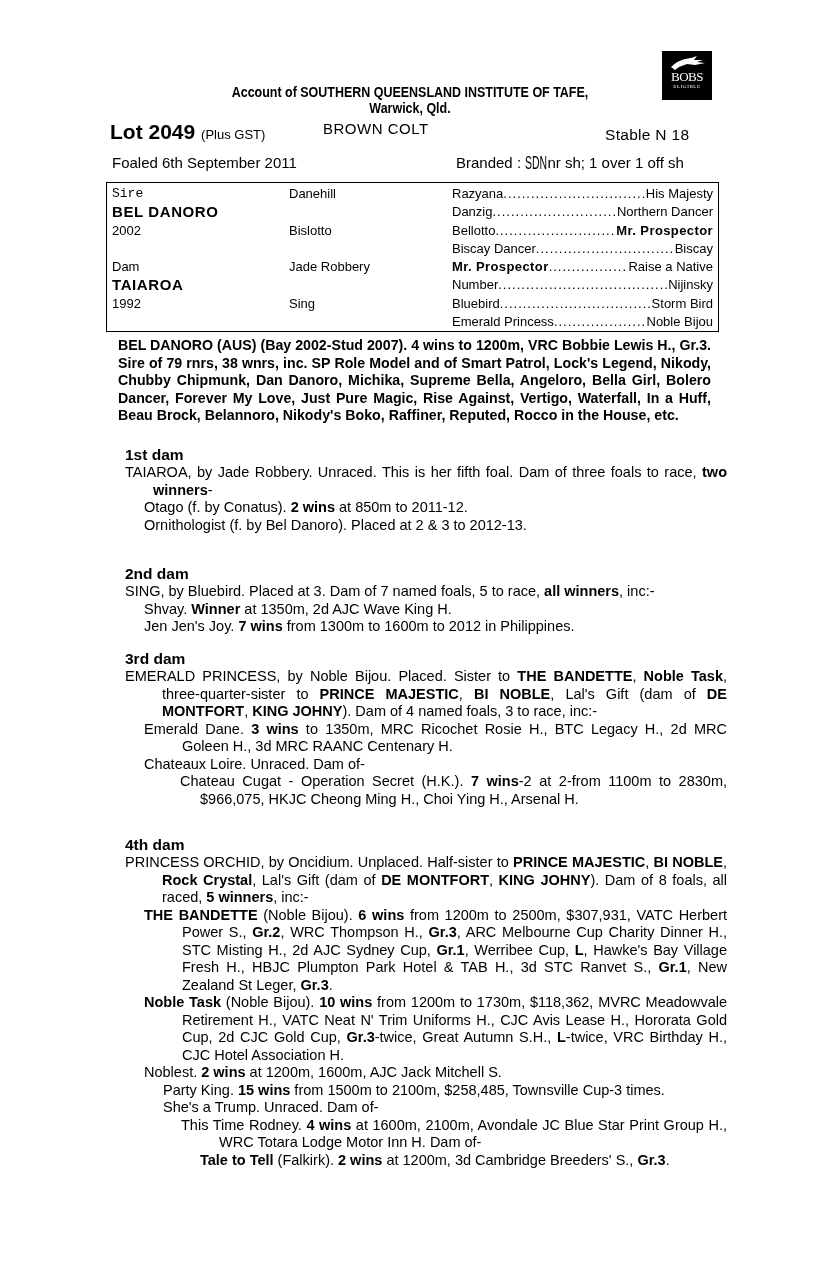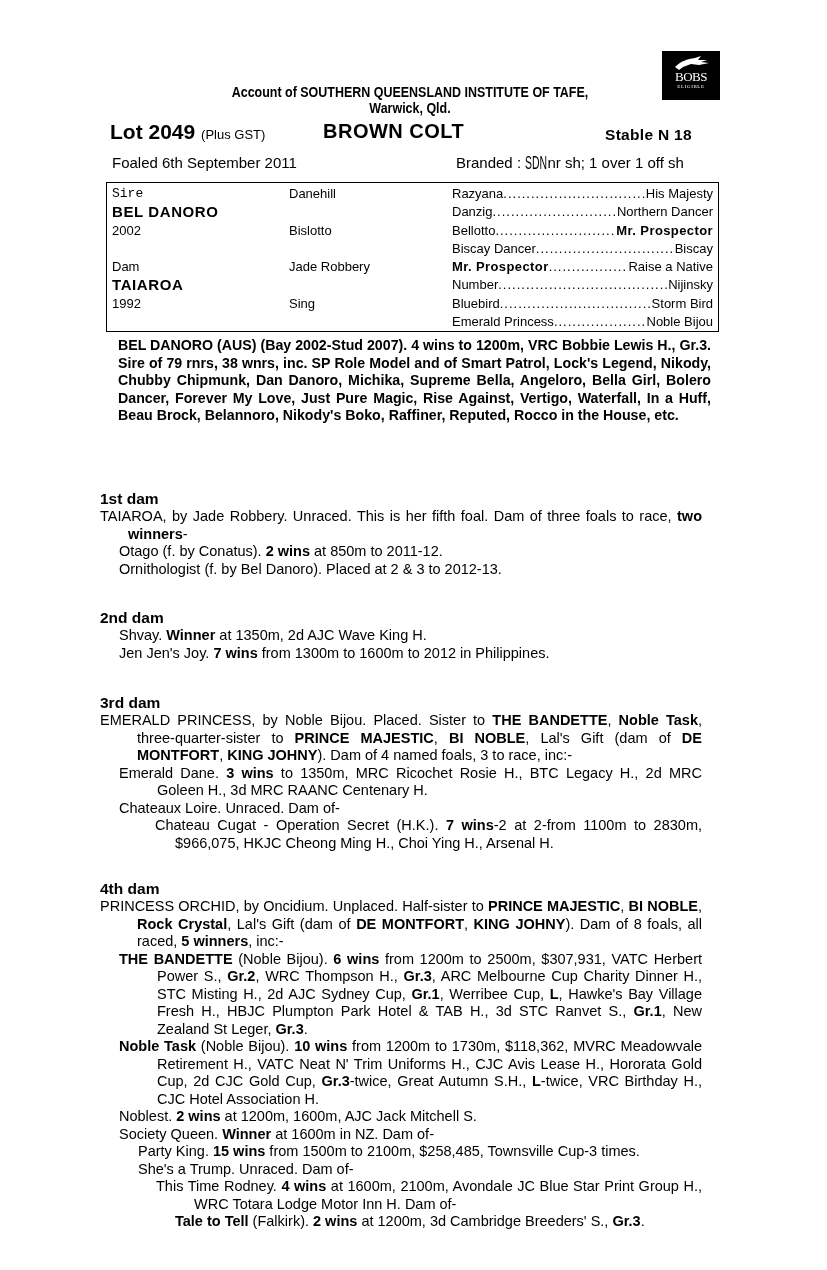--- a/index.html
+++ b/index.html
@@ -1,40 +1,40 @@
 <!DOCTYPE html>
 <html><head>
 <meta charset="utf-8">
 <style>
   html, body { margin:0; padding:0; background:#ffffff; }
   body { width:827px; height:1270px; position:relative; color:#000; font-family:"Liberation Sans", sans-serif; overflow:hidden; }
   .abs { position:absolute; }
-  .logo { left:662px; top:51px; width:58px; height:49px; background:#000; color:#fff; text-align:center; }
+  .logo { left:662px; top:51px; width:50px; height:49px; background:#000; color:#fff; text-align:center; }
   .logo svg { display:block; margin:4px auto 0; }
   .logo .bobs { font-family:"Liberation Serif", serif; font-size:13px; line-height:12px; letter-spacing:-0.5px; }
   .logo .elig { font-family:"Liberation Serif", serif; font-size:5px; letter-spacing:0.6px; line-height:7px; }
   .account { left:100px; width:620px; top:84px; text-align:center; font-family:"Liberation Sans", sans-serif; font-weight:bold; font-size:14.5px; line-height:16px; transform:scaleX(0.86); transform-origin:center; }
   .lot { left:110px; top:120px; font-weight:bold; font-size:21px; }
   .lot .gst { font-weight:normal; font-size:13px; }
-  .colour { left:323px; top:120px; font-weight:bold; font-size:20px; letter-spacing:0.5px; }
-  .stable { left:605px; top:126px; font-weight:bold; font-size:15.5px; letter-spacing:0.3px; }
+  .colour { left:323px; top:120px; font-weight:normal; font-size:15px; letter-spacing:0.5px; }
+  .stable { left:605px; top:126px; font-weight:normal; font-size:15.5px; letter-spacing:0.3px; }
   .foaled { left:112px; top:154px; font-size:15px; }
   .branded { left:456px; top:154px; font-size:15px;text-align:right; }
   .brand-mark { display:inline-block; font-size:19px; transform:scaleX(0.55); transform-origin:left; width:14px; line-height:14px; vertical-align:-1px; margin-right:4px; }
   .ped-box { left:106px; top:182px; width:613px; height:150px; border:1.5px solid #000; box-sizing:border-box; }
   .ped { font-size:13px; line-height:18.5px; }
   .ped-bold { font-weight:bold; font-size:15px; letter-spacing:0.6px; }
   .g3 { width:261px; display:flex; font-size:13px; line-height:18.3px; white-space:nowrap; overflow:hidden; }
   .g3 .l { flex:0 0 auto; }
   .g3 .d { flex:1 1 auto; overflow:hidden; letter-spacing:1px; }
   .g3 .d::before { content:"........................................................................................................"; }
   .g3 .r { flex:0 0 auto; }
   .g3 b { font-weight:bold; letter-spacing:0.4px; }
   .sire-para { left:118px; top:337px; width:593px; font-weight:bold; font-size:14.2px; line-height:17.5px; text-align:justify; letter-spacing:0px; }
-  .sec { left:100px; width:602px; font-size:14.5px; line-height:17.5px;margin-top:44px; }
+  .sec { left:125px; width:602px; font-size:14.5px; line-height:17.5px; }
   .sec h3 { margin:0; font-size:15.5px; font-weight:bold; line-height:18px; }
   .p { text-align:justify; }
   .p b { font-weight:bold; }
   .i0 { padding-left:28px; text-indent:-28px; }
   .i1 { padding-left:57px; text-indent:-38px; }
   .i1n { padding-left:19px; }
   .i3 { padding-left:75px; text-indent:-20px; }
   .line { white-space:nowrap; }
 </style>
 </head>
@@ -125,36 +125,36 @@
 
 <div class="abs sec" style="top:446px;">
   <h3>1st dam</h3>
   <div class="p i0"><span>TAIAROA, by Jade Robbery. Unraced. This is her fifth foal. Dam of three foals to race, </span><b>two winners</b><span>-</span></div>
   <div class="i1n"><span>Otago (f. by Conatus). </span><b>2 wins</b><span> at 850m to 2011-12.</span></div>
   <div class="i1n"><span>Ornithologist (f. by Bel Danoro). Placed at 2 &amp; 3 to 2012-13.</span></div>
 </div>
 
 <div class="abs sec" style="top:565px;">
   <h3>2nd dam</h3>
+  <div class="p line"><span>SING, by Bluebird. Placed at 3. Dam of 7 named foals, 5 to race, </span><b>all winners</b><span>, inc:-</span></div>
   <div class="i1n"><span>Shvay. </span><b>Winner</b><span> at 1350m, 2d AJC Wave King H.</span></div>
   <div class="i1n"><span>Jen Jen's Joy. </span><b>7 wins</b><span> from 1300m to 1600m to 2012 in Philippines.</span></div>
 </div>
 
 <div class="abs sec" style="top:650px;">
   <h3>3rd dam</h3>
   <div class="p" style="padding-left:37px; text-indent:-37px;"><span>EMERALD PRINCESS, by Noble Bijou. Placed. Sister to </span><b>THE BANDETTE</b><span>, </span><b>Noble Task</b><span>, three-quarter-sister to </span><b>PRINCE MAJESTIC</b><span>, </span><b>BI NOBLE</b><span>, Lal's Gift (dam of </span><b>DE MONTFORT</b><span>, </span><b>KING JOHNY</b><span>). Dam of 4 named foals, 3 to race, inc:-</span></div>
   <div class="p i1"><span>Emerald Dane. </span><b>3 wins</b><span> to 1350m, MRC Ricochet Rosie H., BTC Legacy H., 2d MRC Goleen H., 3d MRC RAANC Centenary H.</span></div>
   <div class="i1n">Chateaux Loire. Unraced. Dam of-</div>
   <div class="p i3"><span>Chateau Cugat - Operation Secret (H.K.). </span><b>7 wins</b><span>-2 at 2-from 1100m to 2830m, $966,075, HKJC Cheong Ming H., Choi Ying H., Arsenal H.</span></div>
 </div>
 
 <div class="abs sec" style="top:836px;">
   <h3>4th dam</h3>
   <div class="p" style="padding-left:37px; text-indent:-37px;"><span>PRINCESS ORCHID, by Oncidium. Unplaced. Half-sister to </span><b>PRINCE MAJESTIC</b><span>, </span><b>BI NOBLE</b><span>, </span><b>Rock Crystal</b><span>, Lal's Gift (dam of </span><b>DE MONTFORT</b><span>, </span><b>KING JOHNY</b><span>). Dam of 8 foals, all raced, </span><b>5 winners</b><span>, inc:-</span></div>
   <div class="p i1"><b>THE BANDETTE</b><span> (Noble Bijou). </span><b>6 wins</b><span> from 1200m to 2500m, $307,931, VATC Herbert Power S., </span><b>Gr.2</b><span>, WRC Thompson H., </span><b>Gr.3</b><span>, ARC Melbourne Cup Charity Dinner H., STC Misting H., 2d AJC Sydney Cup, </span><b>Gr.1</b><span>, Werribee Cup, </span><b>L</b><span>, Hawke's Bay Village Fresh H., HBJC Plumpton Park Hotel &amp; TAB H., 3d STC Ranvet S., </span><b>Gr.1</b><span>, New Zealand St Leger, </span><b>Gr.3</b><span>.</span></div>
   <div class="p i1"><b>Noble Task</b><span> (Noble Bijou). </span><b>10 wins</b><span> from 1200m to 1730m, $118,362, MVRC Meadowvale Retirement H., VATC Neat N' Trim Uniforms H., CJC Avis Lease H., Hororata Gold Cup, 2d CJC Gold Cup, </span><b>Gr.3</b><span>-twice, Great Autumn S.H., </span><b>L</b><span>-twice, VRC Birthday H., CJC Hotel Association H.</span></div>
   <div class="i1n"><span>Noblest. </span><b>2 wins</b><span> at 1200m, 1600m, AJC Jack Mitchell S.</span></div>
-  <div class="i1n"><span>Society Queen. </span><b>Winner</b><span> at 1600m in NZ. Dam of-</span></div>
   <div class="line" style="padding-left:38px;"><span>Party King. </span><b>15 wins</b><span> from 1500m to 2100m, $258,485, Townsville Cup-3 times.</span></div>
   <div style="padding-left:38px;">She's a Trump. Unraced. Dam of-</div>
   <div class="p" style="padding-left:94px; text-indent:-38px;"><span>This Time Rodney. </span><b>4 wins</b><span> at 1600m, 2100m, Avondale JC Blue Star Print Group H., WRC Totara Lodge Motor Inn H. Dam of-</span></div>
   <div class="line" style="padding-left:75px;"><b>Tale to Tell</b><span> (Falkirk). </span><b>2 wins</b><span> at 1200m, 3d Cambridge Breeders' S., </span><b>Gr.3</b><span>.</span></div>
 </div>
 
 </body></html>

